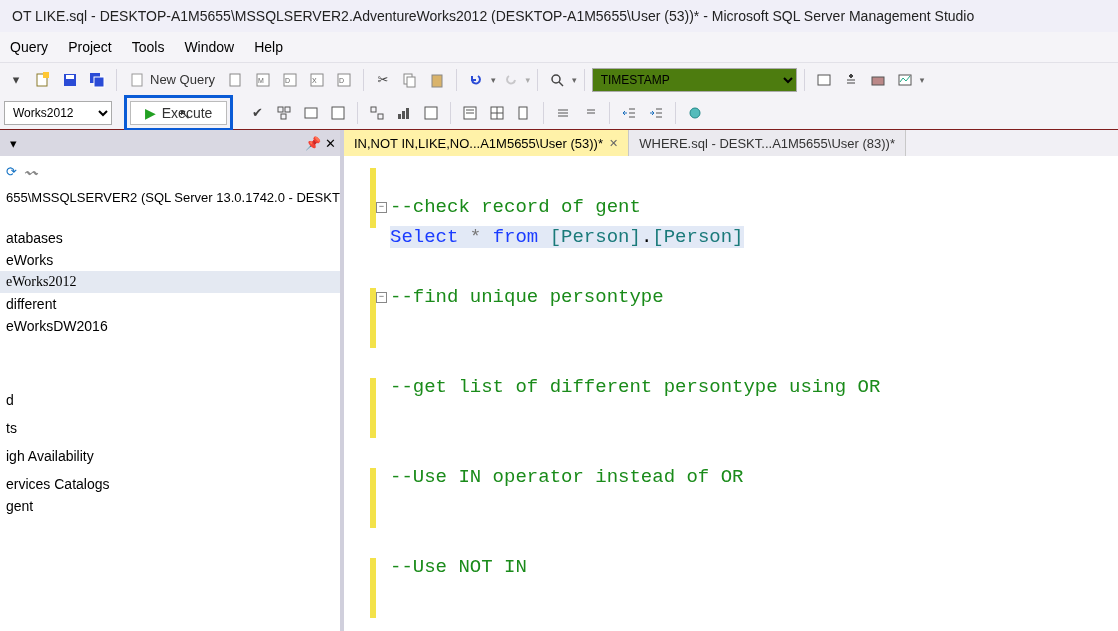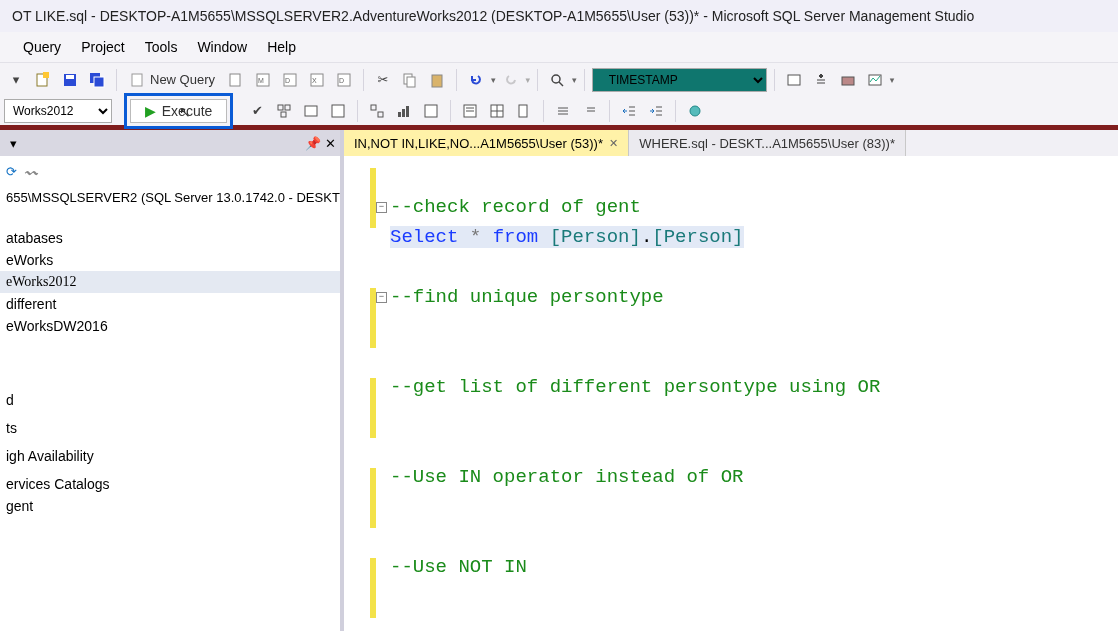--- a/index.html
+++ b/index.html
@@ -1,27 +1,27 @@
 <!DOCTYPE html>
 <html><head>
 <meta charset="utf-8">
 <style>
   * { box-sizing: border-box; margin: 0; padding: 0; }
   body { font-family: "Segoe UI", Tahoma, sans-serif; font-size: 13px; background: #fff; color: #000; width: 1118px; height: 631px; overflow: hidden; }
   .titlebar { height: 32px; background: #f0eff8; display: flex; align-items: center; padding: 0 12px; font-size: 14px; color: #222; }
-  .menubar { height: 30px; background: #f5f4f8; display: flex; align-items: center; padding: 2px 13px; }
+  .menubar { height: 30px; background: #f5f4f8; display: flex; align-items: center; padding: 2px 0; }
   .menubar span { padding: 4px 10px; cursor: default; font-size: 14px; }
   .toolbar1 { height: 34px; background: #f4f3f7; border-top: 1px solid #e2e1e8; display: flex; align-items: center; padding: 0 4px; gap: 3px; }
-  .toolbar2 { height: 34px; background: #f4f3f7; border-bottom: 5px solid #7f1d1d; display: flex; align-items: center; padding: 0 4px; gap: 3px; }
+  .toolbar2 { height: 34px; background: #f4f3f7; border-bottom: 1px solid #7f1d1d; display: flex; align-items: center; padding: 0 4px; gap: 3px; }
   .tbtn { width: 24px; height: 24px; display: flex; align-items: center; justify-content: center; color: #444; cursor: pointer; }
   .tbtn svg { width: 16px; height: 16px; }
   .newquery { display: flex; align-items: center; height: 24px; padding: 0 6px; gap: 4px; color: #333; }
   .sep { width: 1px; height: 22px; background: #d6d4de; margin: 0 4px; }
   .db-combo { width: 108px; height: 24px; border: 1px solid #ababab; background: #fff; font-size: 12px; padding: 0 4px; }
-  .ts-combo { width: 175px; height: 24px; border: 1px solid #ababab; background: #0f766e; font-size: 12px; padding: 0 12px; }
+  .ts-combo { width: 205px; height: 24px; border: 1px solid #ababab; background: #4d7c0f; font-size: 12px; padding: 0 4px; }
   .execute-wrap { border: 3px solid #0a5bd6; padding: 3px; background: #f4f3f7; display: flex; align-items: center; }
   .execute-btn { display: flex; align-items: center; gap: 6px; padding: 3px 14px; background: #fff; border: 1px solid #bbb; font-size: 14px; color: #333; position: relative; }
   .execute-btn .play { color: #22a022; }
   .cursor-icon { position: absolute; left: 48px; top: 4px; font-size: 14px; }
   .main { display: flex; height: calc(631px - 32px - 30px - 34px - 34px); }
   .sidebar { width: 344px; background: #fff; border-right: 4px solid #d0cfdc; display: flex; flex-direction: column; }
   .side-tabhdr { height: 26px; background: #d9d8e2; display: flex; align-items: center; justify-content: flex-end; padding: 0 4px; gap: 4px; font-size: 13px; }
   .side-tabhdr .drop { flex: 1; padding-left: 6px; }
   .side-tools { height: 30px; display: flex; align-items: center; padding: 0 6px; gap: 8px; }
   .side-tools .refresh { color: #1472c4; }

